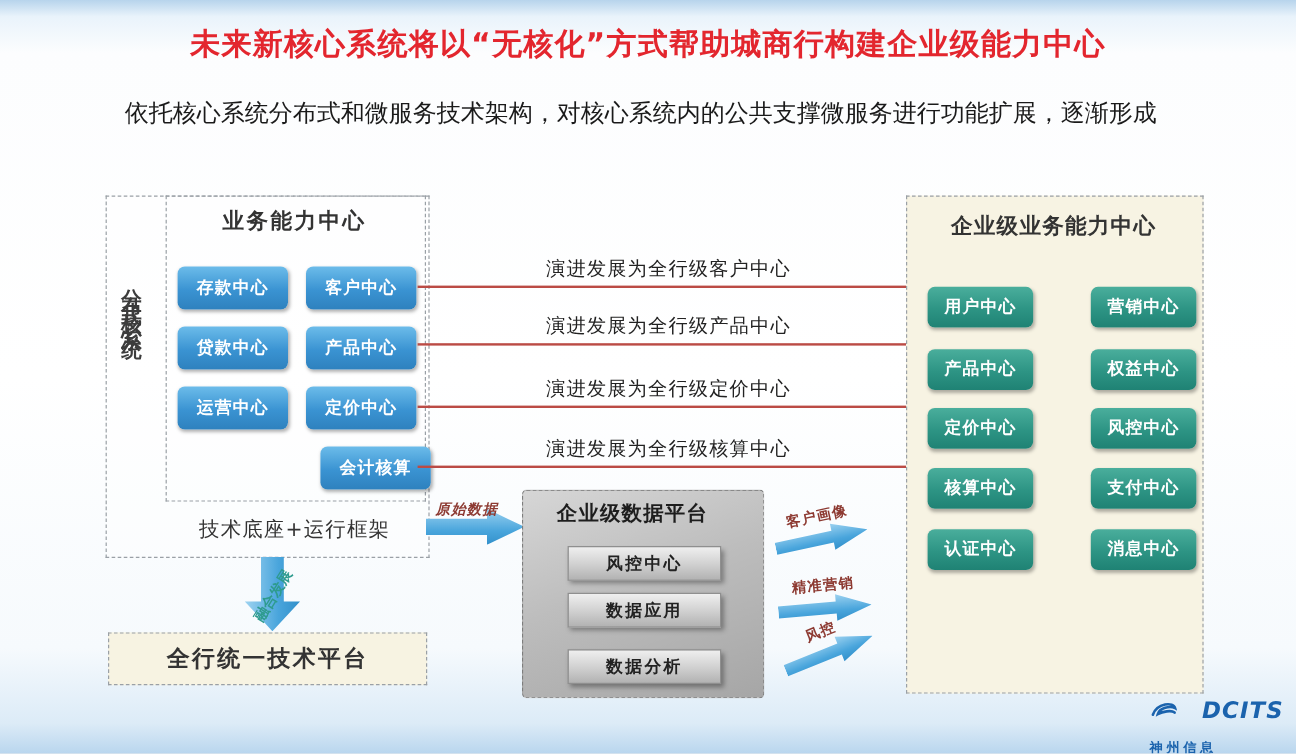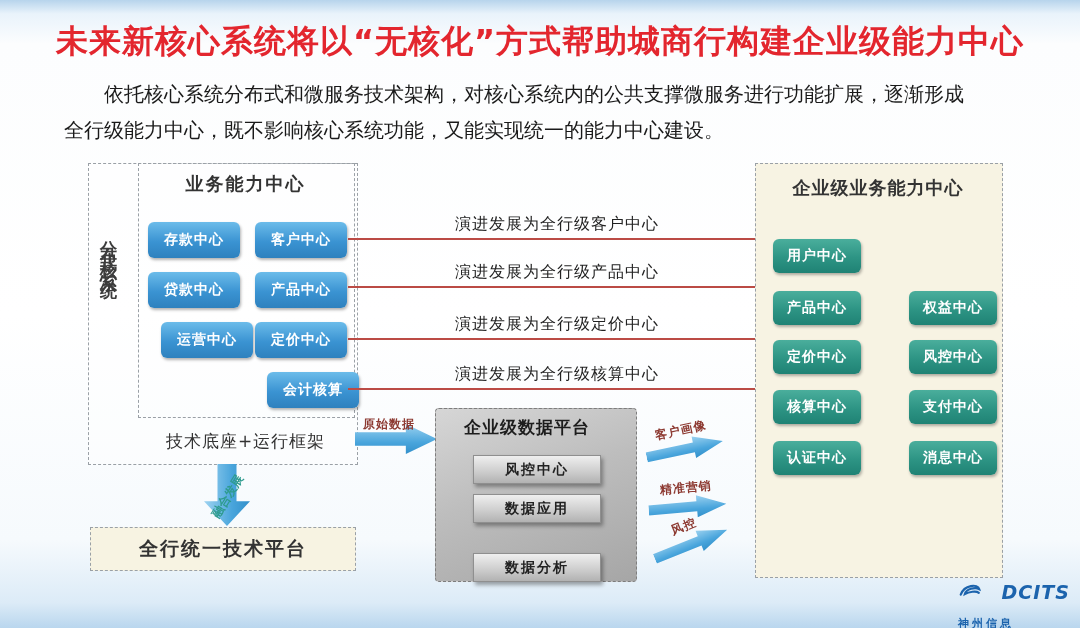--- a/index.html
+++ b/index.html
@@ -3,21 +3,21 @@
 <meta charset="utf-8">
 <style>
   html,body{margin:0;padding:0;background:#dfe7ee;}
   .slide{
     position:relative;width:1080px;height:628px;margin:0 auto;overflow:hidden;
     font-family:"DejaVu Sans","Liberation Sans",sans-serif;
     background:linear-gradient(180deg,#b7d4ec 0%,#e9f3fb 2.2%,#fcfdfe 7%,#ffffff 50%,#f6fafd 86%,#dcebf7 96%,#b9d6ee 100%);
   }
   .title{
     position:absolute;left:0;top:20px;width:100%;text-align:center;
-    font-size:32px;font-weight:bold;color:#e3262e;letter-spacing:1px;
+    font-size:25px;font-weight:bold;color:#e3262e;letter-spacing:1px;
   }
   .para{position:absolute;left:64px;top:76px;width:952px;font-size:20px;color:#1a1a1a;line-height:36px;}
   .para .line1{padding-left:2em;}
   .dashed{border:1.6px dashed #9aa0a6;}
   
   .outer-left{position:absolute;left:88px;top:163px;width:268px;height:300px;background:rgba(255,255,255,.35);}
   .side-label{
     position:absolute;left:98px;top:226px;height:180px;
     writing-mode:vertical-rl;text-orientation:upright;
     font-size:17px;font-weight:bold;color:#3c3c3c;letter-spacing:7px;
@@ -53,21 +53,21 @@
   .arrow-down{
     clip-path:polygon(31% 0%,69% 0%,69% 60%,96% 60%,50% 100%,4% 60%,31% 60%);
     background:linear-gradient(90deg,#a4d6f2 0%,#49a5dc 60%,#2f8dc8 100%);
     filter:drop-shadow(1px 2px 2px rgba(0,0,0,.25));
   }
   .down-wrap{position:absolute;left:202px;top:464px;width:50px;height:62px;}
   .down-wrap .arrow-down{width:100%;height:100%;}
   .diag-label{position:absolute;left:2px;top:24px;font-size:12px;font-weight:bold;color:#2e9b8e;transform:rotate(-58deg);transform-origin:center;white-space:nowrap;}
   .raw-wrap{position:absolute;left:355px;top:416px;width:82px;height:40px;}
   .raw-wrap .arrow-right{position:absolute;left:0;top:6px;width:82px;height:34px;}
-  .raw-label{position:absolute;left:8px;top:0;font-size:12px;font-weight:bold;color:#8d3a32;z-index:2;letter-spacing:1px;}
+  .raw-label{position:absolute;left:8px;top:0;font-size:12px;font-weight:bold;color:#8d3a32;z-index:2;letter-spacing:1px;font-style:italic;}
   
   .data-box{
     position:absolute;left:435px;top:408px;width:202px;height:174px;border-radius:4px;
     background:linear-gradient(160deg,#d6d6d6 0%,#bdbdbd 45%,#a6a6a6 100%);
     border:1.6px dashed #7d7d7d;box-sizing:border-box;
   }
   .data-title{position:absolute;left:435px;top:416px;width:184px;text-align:center;font-size:17px;font-weight:bold;color:#1d1d1d;letter-spacing:1px;}
   .ribbon{
     position:absolute;left:473px;width:126px;height:27px;
     background:linear-gradient(180deg,#efefef 0%,#cfcfcf 55%,#b2b2b2 100%);
@@ -85,44 +85,43 @@
   .btn-green{
     position:absolute;width:88px;height:34px;border-radius:6px;
     background:linear-gradient(180deg,#4aae9c 0%,#2d9484 55%,#1f8274 100%);
     color:#fff;font-size:14px;font-weight:bold;letter-spacing:1px;
     display:flex;align-items:center;justify-content:center;
     box-shadow:1px 2px 3px rgba(0,0,0,.3);
     margin-top:16px;
   }
   
   .logo{position:absolute;left:958px;top:581px;width:112px;}
-  .logo-top{display:flex;gap:20px;justify-content:flex-end;}
+  .logo-top{display:flex;align-items:center;gap:20px;justify-content:flex-end;}
   .logo-brand{font-size:19px;font-weight:bold;font-style:italic;color:#1b63ad;letter-spacing:1px;}
   .logo-sub{font-size:11px;font-weight:bold;color:#1b63ad;letter-spacing:3px;margin-top:13px;padding-right:2px;}
 </style>
 </head>
 <body>
 
 <div class="slide">
 
   <div class="title">未来新核心系统将以“无核化”方式帮助城商行构建企业级能力中心</div>
 
   <div class="para">
     <div class="line1">依托核心系统分布式和微服务技术架构，对核心系统内的公共支撑微服务进行功能扩展，逐渐形成</div>
-    <div class="line2">全行级能力中心，既不影响核心系统功能，又能实现统一的能力中心建设。</div>
   </div>
 
   <div class="outer-left dashed"></div>
   <div class="side-label">分布式核心系统</div>
   <div class="inner-left dashed"></div>
   <div class="panel-header">业务能力中心</div>
 
   <div class="btn-blue" style="left:148px;top:222px">存款中心</div>
   <div class="btn-blue" style="left:148px;top:272px">贷款中心</div>
-  <div class="btn-blue" style="left:161px;top:322px">运营中心</div>
+  <div class="btn-blue" style="left:148px;top:322px">运营中心</div>
   <div class="btn-blue" style="left:255px;top:222px">客户中心</div>
   <div class="btn-blue" style="left:255px;top:272px">产品中心</div>
   <div class="btn-blue" style="left:255px;top:322px">定价中心</div>
   <div class="btn-blue" style="left:267px;top:372px">会计核算</div>
 
   <div class="tech-label">技术底座+运行框架</div>
 
   <div class="down-wrap">
     <div class="arrow-down"></div>
     <div class="diag-label">融合发展</div>
@@ -149,21 +148,21 @@
 
   <div class="raw-wrap">
     <div class="raw-label">原始数据</div>
     <div class="arrow-right"></div>
   </div>
 
   <div class="data-box"></div>
   <div class="data-title">企业级数据平台</div>
   <div class="ribbon" style="top:455px">风控中心</div>
   <div class="ribbon" style="top:494px">数据应用</div>
-  <div class="ribbon" style="top:553px">数据分析</div>
+  <div class="ribbon" style="top:541px">数据分析</div>
 
   <div class="out-arrow" style="left:645px;top:430px;transform:rotate(-12deg)">
     <div class="lbl">客户画像</div>
     <div class="arrow-right"></div>
   </div>
   <div class="out-arrow" style="left:648px;top:483px;transform:rotate(-5deg)">
     <div class="lbl">精准营销</div>
     <div class="arrow-right"></div>
   </div>
   <div class="out-arrow" style="left:652px;top:532px;transform:rotate(-22deg)">
@@ -172,20 +171,21 @@
   </div>
 
   <div class="right-panel dashed"></div>
   <div class="right-title">企业级业务能力中心</div>
 
   <div class="btn-green" style="left:773px;top:223px">用户中心</div>
   <div class="btn-green" style="left:773px;top:275px">产品中心</div>
   <div class="btn-green" style="left:773px;top:324px">定价中心</div>
   <div class="btn-green" style="left:773px;top:425px">认证中心</div>
   <div class="btn-green" style="left:773px;top:374px">核算中心</div>
+  <div class="btn-green" style="left:909px;top:223px">营销中心</div>
   <div class="btn-green" style="left:909px;top:275px">权益中心</div>
   <div class="btn-green" style="left:909px;top:324px">风控中心</div>
   <div class="btn-green" style="left:909px;top:374px">支付中心</div>
   <div class="btn-green" style="left:909px;top:425px">消息中心</div>
 
   <div class="logo">
     <div class="logo-top">
       <svg width="26" height="20" viewBox="0 0 26 20">
         <path d="M3 14 C7 3 22 2 23.5 8 C19 5.5 9 7.5 7.5 13.5 C12 11 20 9.5 23 12" stroke="#1b63ad" fill="none" stroke-width="2.4" stroke-linecap="round"></path>
       </svg>

